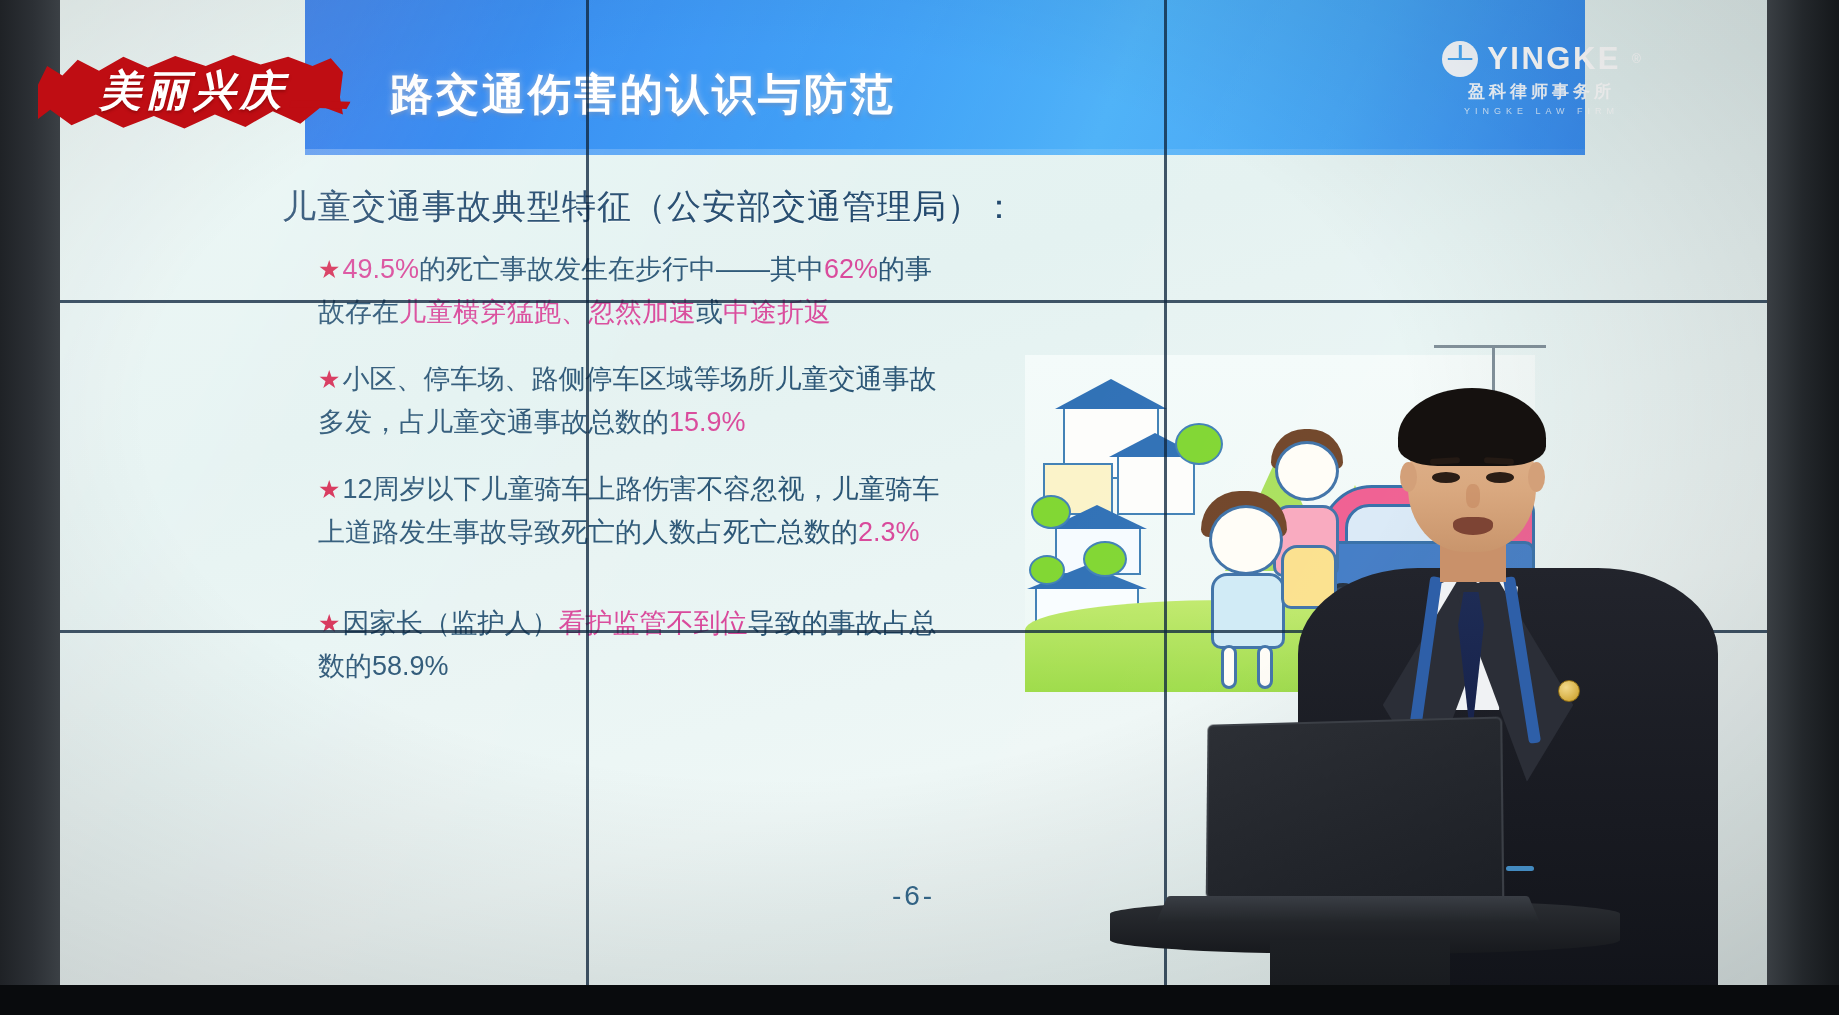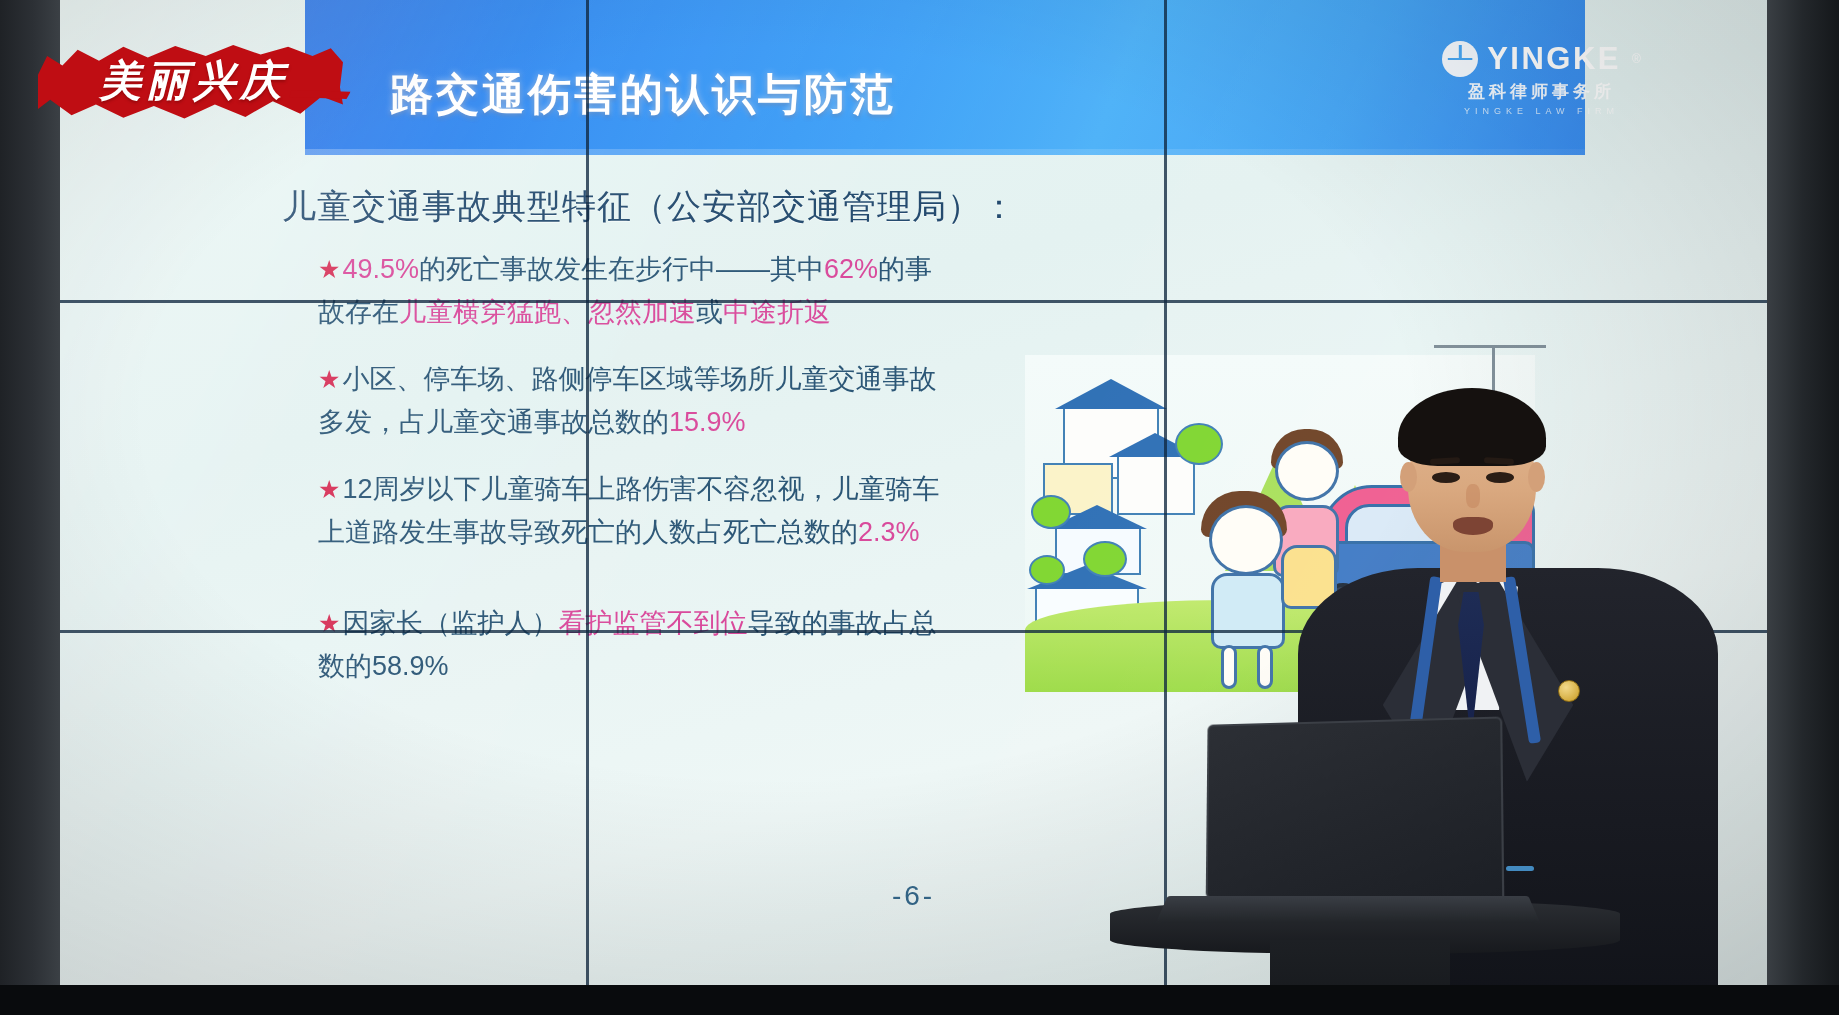--- a/index.html
+++ b/index.html
@@ -210,21 +210,21 @@
                       rgba(255,255,255,0) 46%, rgba(255,255,255,.06) 74%, rgba(255,255,255,.16) 100%);
     mix-blend-mode: screen;
   }
   .vignette {
     position:absolute; inset:0; z-index:5; pointer-events:none;
     background: radial-gradient(ellipse at 42% 42%, rgba(0,0,0,0) 45%, rgba(0,0,0,.18) 100%);
   }
 
   
   #watermark {
-    position: absolute; left: 38px; top: 42px;
+    position: absolute; left: 38px; top: 52px;
     width: 305px; height: 78px; z-index: 20;
   }
   .brush {
     position: absolute; inset: 0;
     background: #bf0d13;
     clip-path: polygon(
       0% 42%, 3% 18%, 8% 30%, 13% 10%, 20% 24%, 28% 6%, 36% 20%, 45% 5%,
       55% 18%, 64% 4%, 73% 16%, 82% 6%, 90% 18%, 96% 8%, 100% 26%,
       99% 58%, 100% 80%, 93% 70%, 86% 92%, 77% 76%, 68% 96%, 58% 80%,
       48% 98%, 38% 82%, 28% 97%, 19% 80%, 11% 94%, 4% 74%, 0% 86%);

